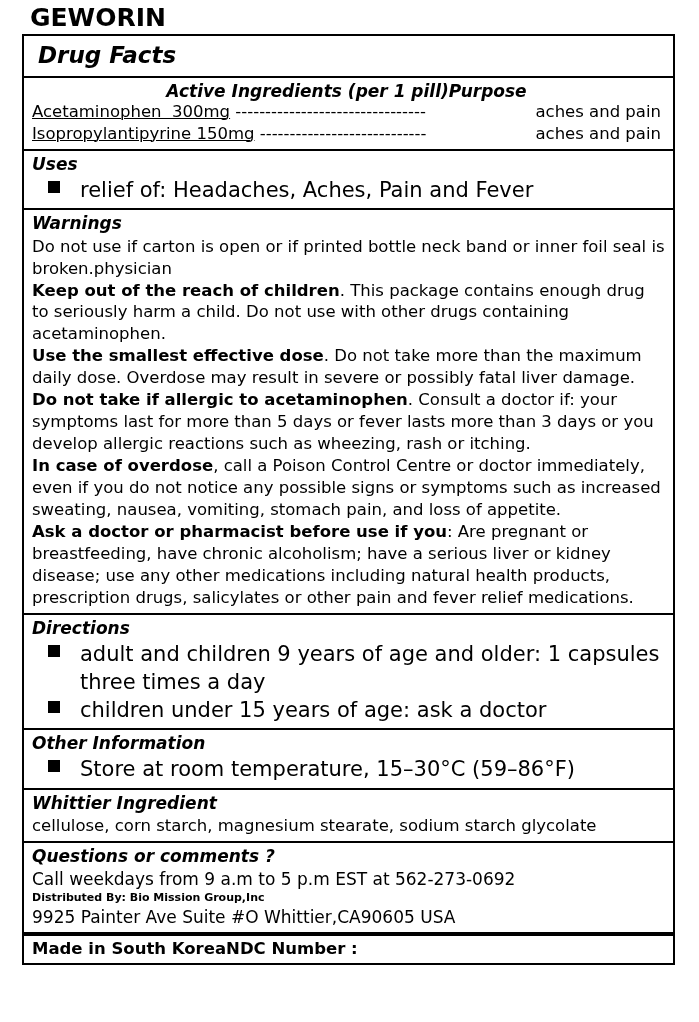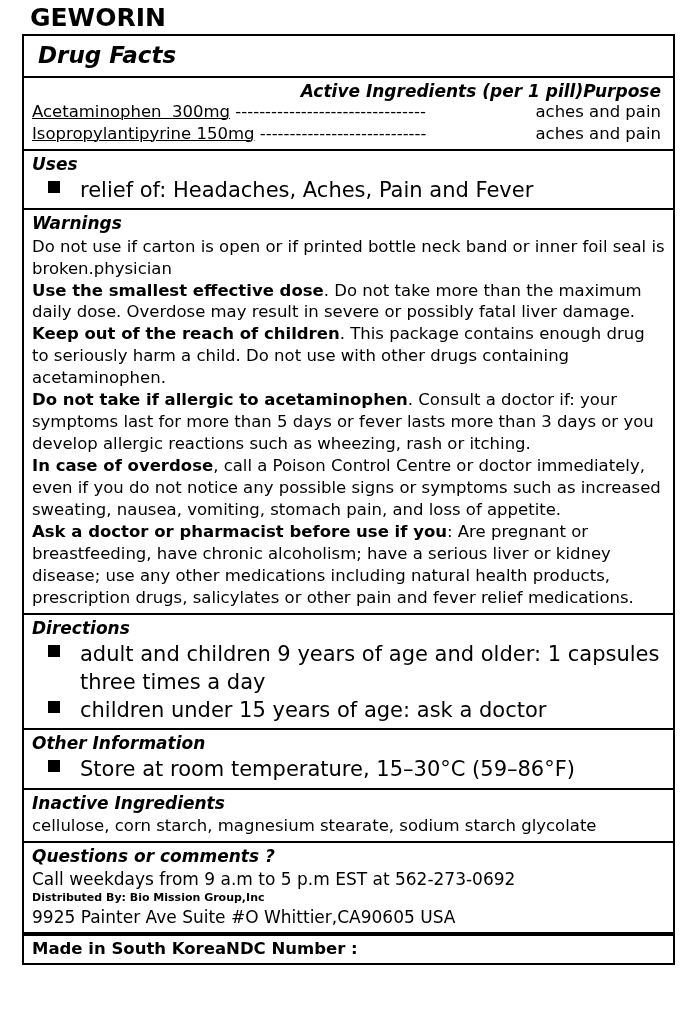--- a/index.html
+++ b/index.html
@@ -63,21 +63,21 @@
   }
   .sq {
     display: inline-block;
     width: 12px; height: 12px;
     background: #000;
     margin-top: 5px;
     flex: 0 0 auto;
   }
   .ai-head {
     display: flex;
-    justify-content: flex-end;
+    justify-content: center;
     align-items: baseline;
     font-style: italic;
     font-weight: bold;
     font-size: 17px;
     padding-right: 4px;
   }
   .ai-row {
     font-size: 16.5px;
     line-height: 1.35;
     display: flex;
@@ -138,26 +138,26 @@
     </div>
   </div>
 
   <div class="section">
     <div class="sec-head">Warnings</div>
 
     <p class="body-text warn-p">
       <span>Do not use if carton is open or if printed bottle neck band or inner foil seal is broken.physician</span>
     </p>
     <p class="body-text warn-p">
+      <b>Keep out of the reach of children</b><span>. This package contains enough drug to seriously harm a child. Do not use with other drugs containing acetaminophen.</span>
+    </p>
+    <p class="body-text warn-p">
       <b>Use the smallest effective dose</b><span>. Do not take more than the maximum daily dose. Overdose may result in severe or possibly fatal liver damage.</span>
     </p>
     <p class="body-text warn-p">
-      <b>Keep out of the reach of children</b><span>. This package contains enough drug to seriously harm a child. Do not use with other drugs containing acetaminophen.</span>
-    </p>
-    <p class="body-text warn-p">
       <b>Do not take if allergic to acetaminophen</b><span>. Consult a doctor if: your symptoms last for more than 5 days or fever lasts more than 3 days or you develop allergic reactions such as wheezing, rash or itching.</span>
     </p>
     <p class="body-text warn-p">
       <b>In case of overdose</b><span>, call a Poison Control Centre or doctor immediately, even if you do not notice any possible signs or symptoms such as increased sweating, nausea, vomiting, stomach pain, and loss of appetite.</span>
     </p>
     <p class="body-text warn-p">
       <b>Ask a doctor or pharmacist before use if you</b><span>: Are pregnant or breastfeeding, have chronic alcoholism; have a serious liver or kidney disease; use any other medications including natural health products, prescription drugs, salicylates or other pain and fever relief medications.</span>
     </p>
   </div>
 
@@ -175,21 +175,21 @@
 
   <div class="section">
     <div class="sec-head">Other Information</div>
     <div class="bullet-row">
       <span class="sq"></span>
       <span>Store at room temperature, 15–30°C (59–86°F)</span>
     </div>
   </div>
 
   <div class="section">
-    <div class="sec-head">Inactive Ingredients</div>
+    <div class="sec-head">Whittier Ingredient</div>
     <div class="body-text">cellulose, corn starch, magnesium stearate, sodium starch glycolate</div>
   </div>
 
   <div class="section">
     <div class="sec-head">Questions or comments ?</div>
     <div class="qs-line">Call weekdays from 9 a.m to 5 p.m EST at 562-273-0692</div>
     <div class="bold-line">Distributed By: Bio Mission Group,Inc</div>
     <div class="qs-line">9925 Painter Ave Suite #O Whittier,CA90605 USA</div>
   </div>
 

